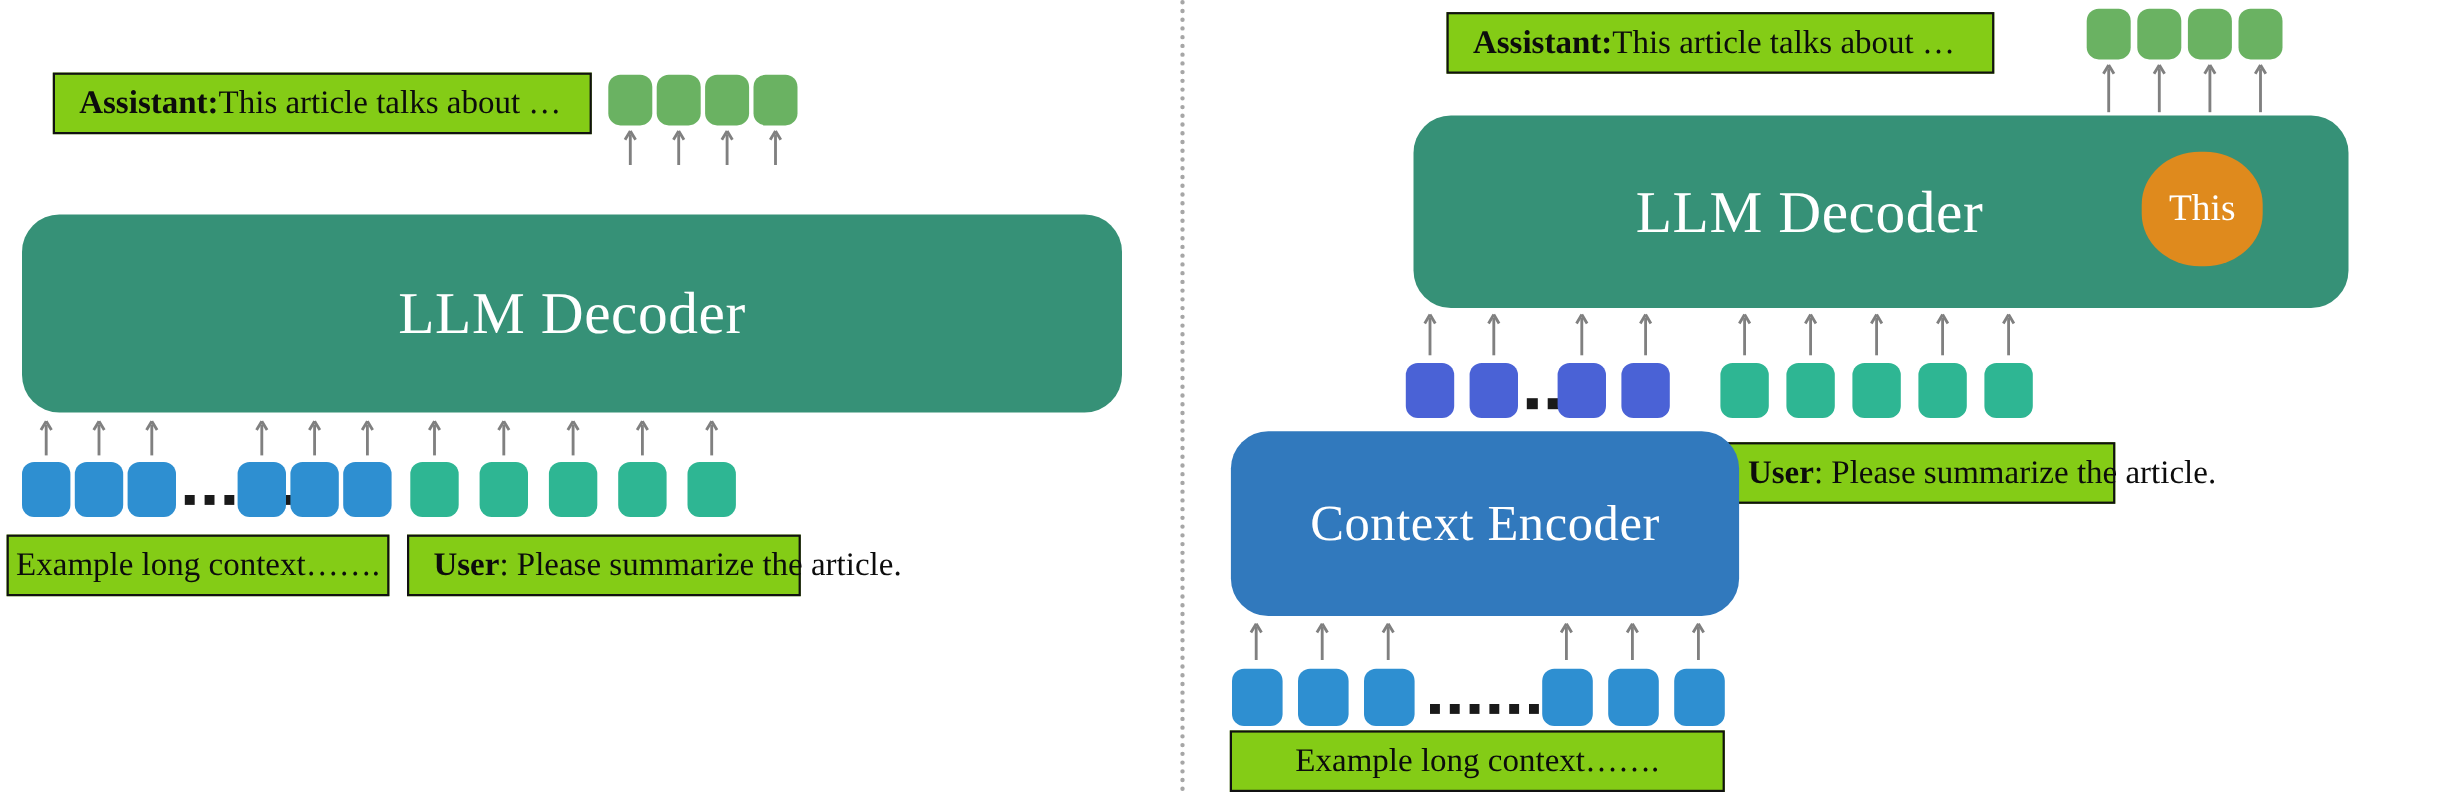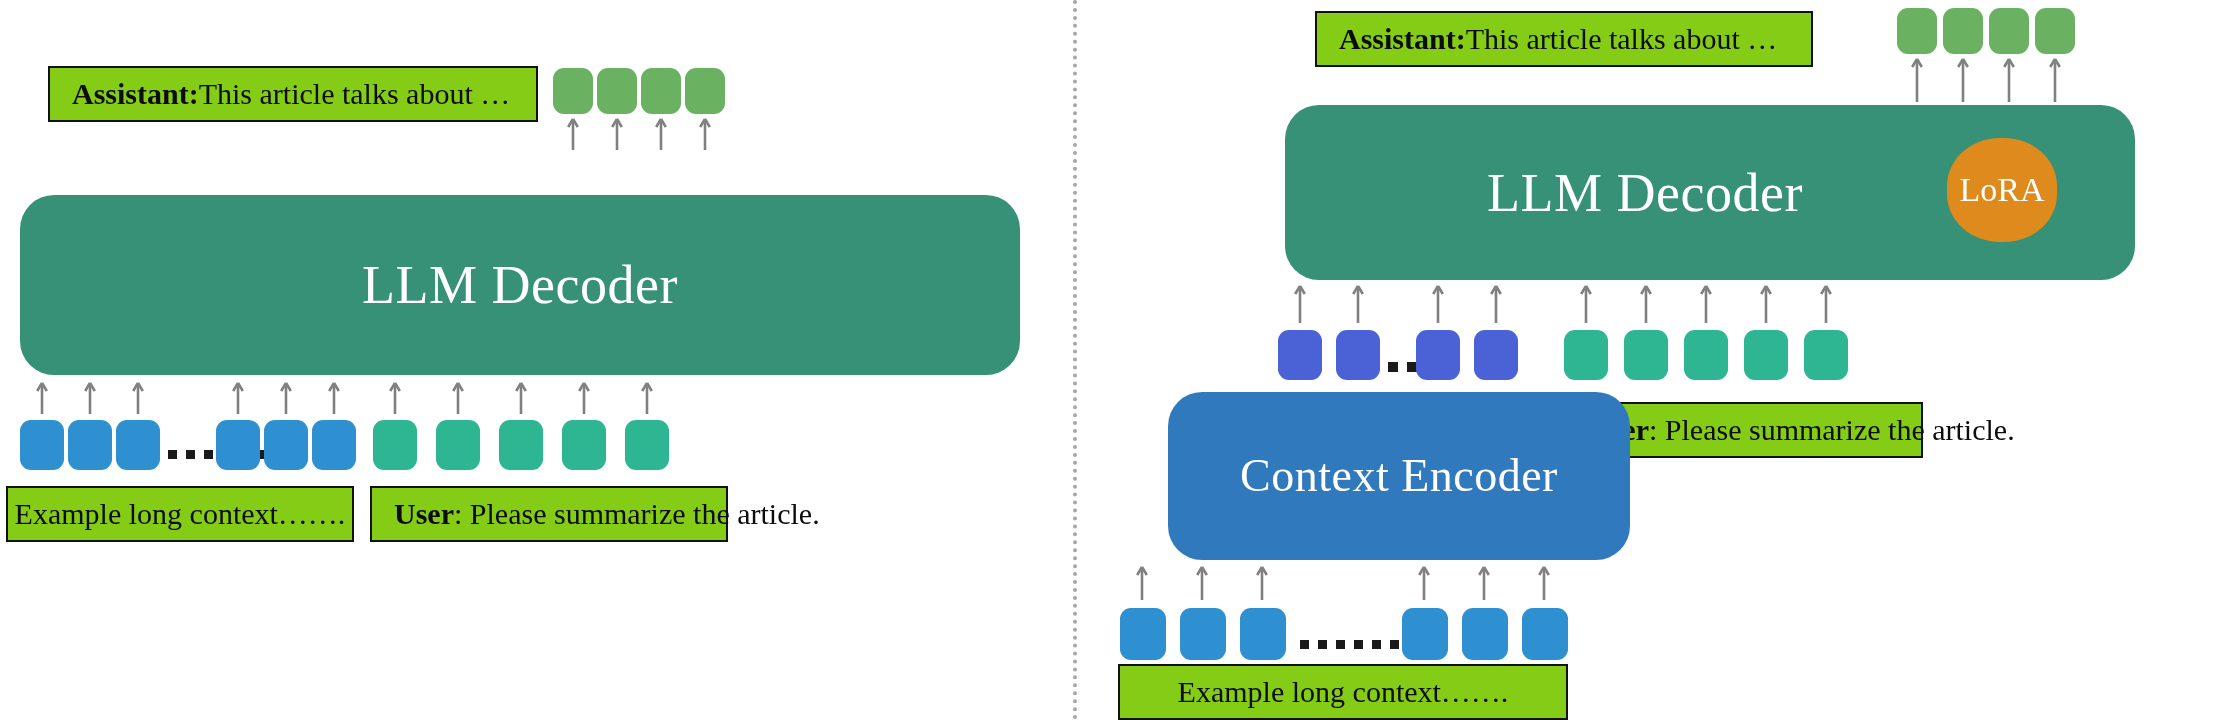--- a/index.html
+++ b/index.html
@@ -291,21 +291,21 @@
         <path d="M6 44 L6 4" stroke="#808080" stroke-width="2.6" fill="none"></path>
         <path d="M6 1 L1.2 9 M6 1 L10.8 9" stroke="#808080" stroke-width="2.6" fill="none"></path>
       </svg>
   </div>
 
   <div class="module decoder" style="left:1285px; top:105px; width:850px; height:175px;">
     <span class="module-label" style="margin-right:130px;">LLM Decoder</span>
   </div>
 
   <div class="lora" style="left:1947px; top:138px; width:110px; height:104px;">
-    <span>LoRA</span>
+    <span>This</span>
   </div>
 
   <div class="arrow" style="left:1294px; top:285px;">
     <svg width="12" height="38" viewBox="0 0 12 38">
         <path d="M6 38 L6 4" stroke="#808080" stroke-width="2.6" fill="none"></path>
         <path d="M6 1 L1.2 9 M6 1 L10.8 9" stroke="#808080" stroke-width="2.6" fill="none"></path>
       </svg>
   </div>
   <div class="arrow" style="left:1352px; top:285px;">
     <svg width="12" height="38" viewBox="0 0 12 38">
@@ -374,21 +374,21 @@
   <div class="token tok-user" style="left:1624px; top:330px; width:44px; height:50px;"></div>
   <div class="token tok-user" style="left:1684px; top:330px; width:44px; height:50px;"></div>
   <div class="token tok-user" style="left:1744px; top:330px; width:44px; height:50px;"></div>
   <div class="token tok-user" style="left:1804px; top:330px; width:44px; height:50px;"></div>
 
   <div class="caption" style="left:1565px; top:402px; width:358px; height:56px;">
     <span class="strong">User</span>
     <span>: Please summarize the article.</span>
   </div>
 
-  <div class="module encoder" style="left:1168px; top:392px; width:462px; height:168px;">
+  <div class="module encoder" style="left:1119px; top:392px; width:462px; height:168px;">
     <span class="module-label" style="font-size:46px;">Context Encoder</span>
   </div>
 
   <div class="arrow" style="left:1136px; top:566px;">
     <svg width="12" height="34" viewBox="0 0 12 34">
         <path d="M6 34 L6 4" stroke="#808080" stroke-width="2.6" fill="none"></path>
         <path d="M6 1 L1.2 9 M6 1 L10.8 9" stroke="#808080" stroke-width="2.6" fill="none"></path>
       </svg>
   </div>
   <div class="arrow" style="left:1196px; top:566px;">

